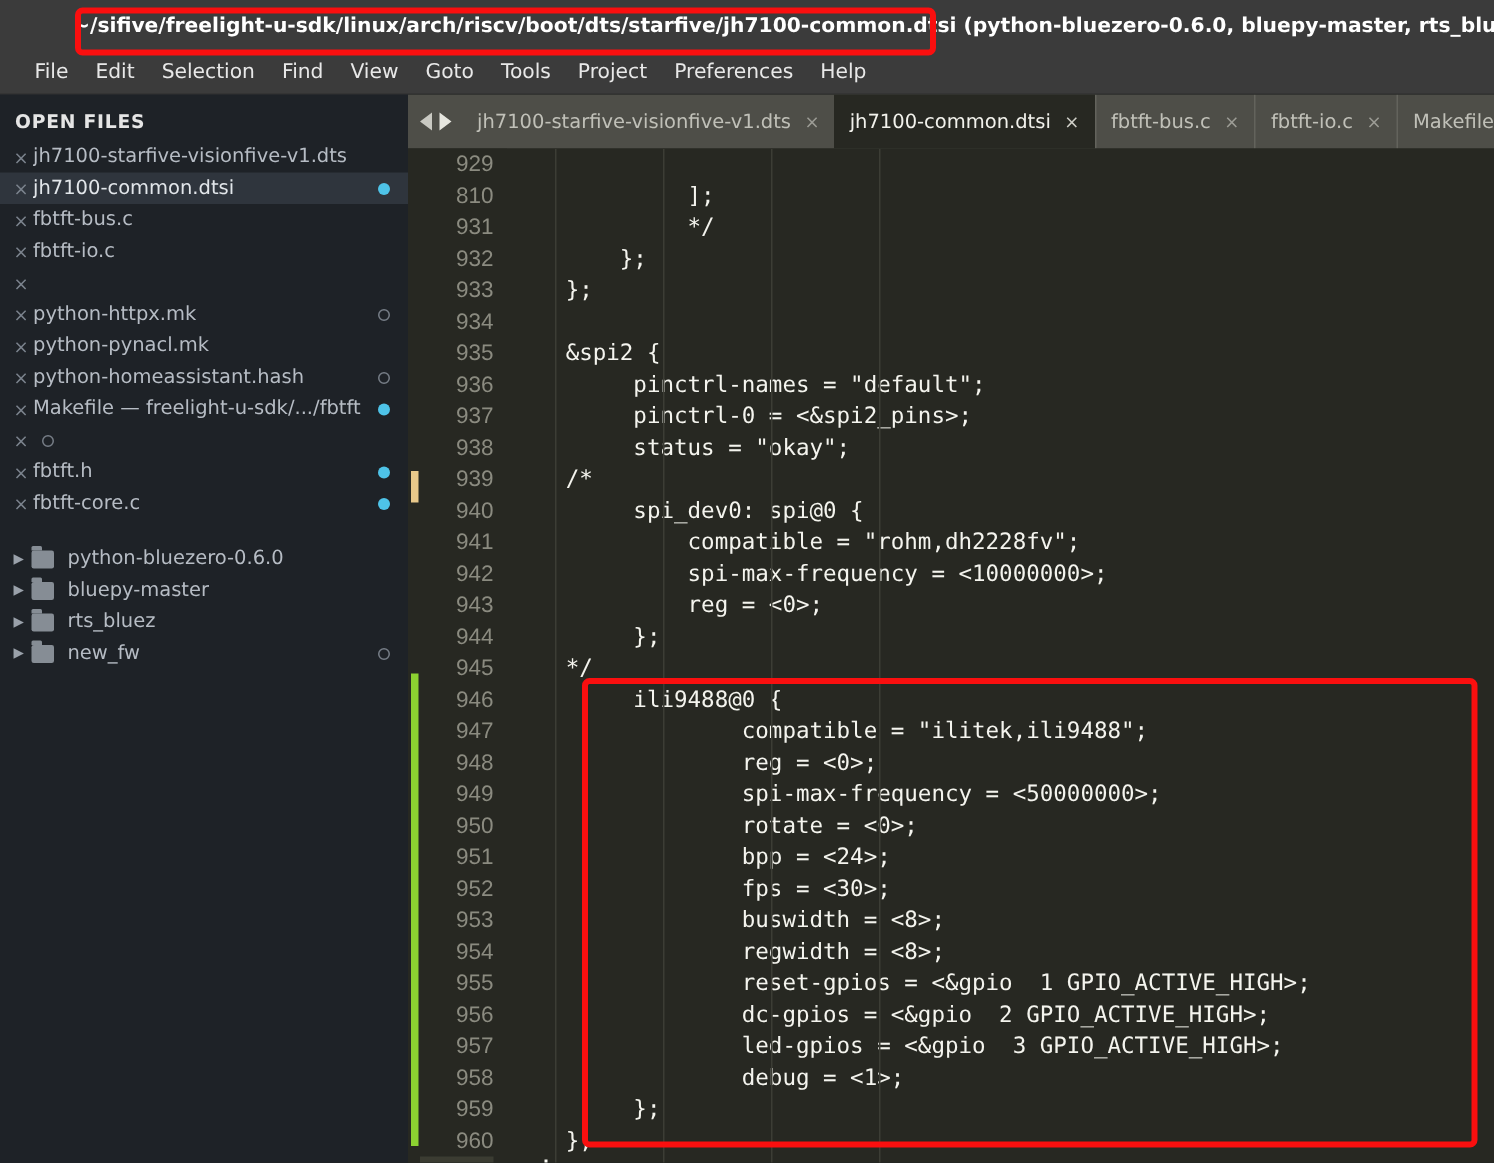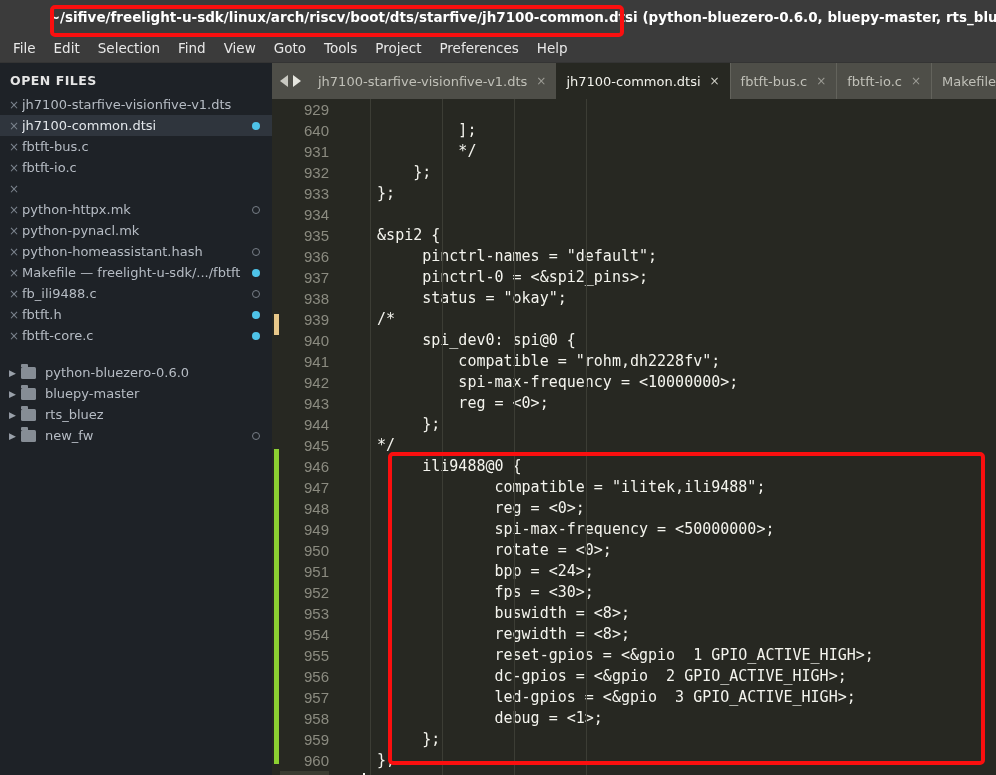--- a/index.html
+++ b/index.html
@@ -37,21 +37,21 @@
     padding-left: 96px;
     white-space: nowrap;
   }
 
   
   #menubar {
     height: 28px;
     background: #3b3b3b;
     display: flex;
     align-items: center;
-    padding-left: 4px;
+    padding-left: 14px;
     border-bottom: 1px solid #343434;
   }
   .menu-item {
     padding: 4px 9px;
     color: #e8e8e8;
     font-size: 13.5px;
     font-family: "DejaVu Sans", sans-serif;
     white-space: nowrap;
     cursor: default;
   }
@@ -348,21 +348,20 @@
           <span class="file-label">python-homeassistant.hash</span>
           <span class="dot hollow"></span>
         </div>
         <div class="file-row">
           <span class="close-x">×</span>
           <span class="file-label">Makefile — freelight-u-sdk/.../fbtft</span>
           <span class="dot filled"></span>
         </div>
         <div class="file-row">
           <span class="close-x">×</span>
-          <span class="file-label">fb_ili9488.c</span>
           <span class="dot hollow"></span>
         </div>
         <div class="file-row">
           <span class="close-x">×</span>
           <span class="file-label">fbtft.h</span>
           <span class="dot filled"></span>
         </div>
         <div class="file-row">
           <span class="close-x">×</span>
           <span class="file-label">fbtft-core.c</span>
@@ -428,21 +427,21 @@
         </div>
     </div>
 
     <div id="codearea">
       <div id="markerstrip">
           <div class="marker" style="top: 215px; height: 21px; background: rgb(232, 200, 138);"></div>
           <div class="marker" style="top: 350px; height: 315px; background: rgb(140, 209, 49);"></div>
         </div>
       <div id="gutter">
           <div class="ln">929</div>
-          <div class="ln">640</div>
+          <div class="ln">810</div>
           <div class="ln">931</div>
           <div class="ln">932</div>
           <div class="ln">933</div>
           <div class="ln">934</div>
           <div class="ln">935</div>
           <div class="ln">936</div>
           <div class="ln">937</div>
           <div class="ln">938</div>
           <div class="ln">939</div>
           <div class="ln">940</div>

